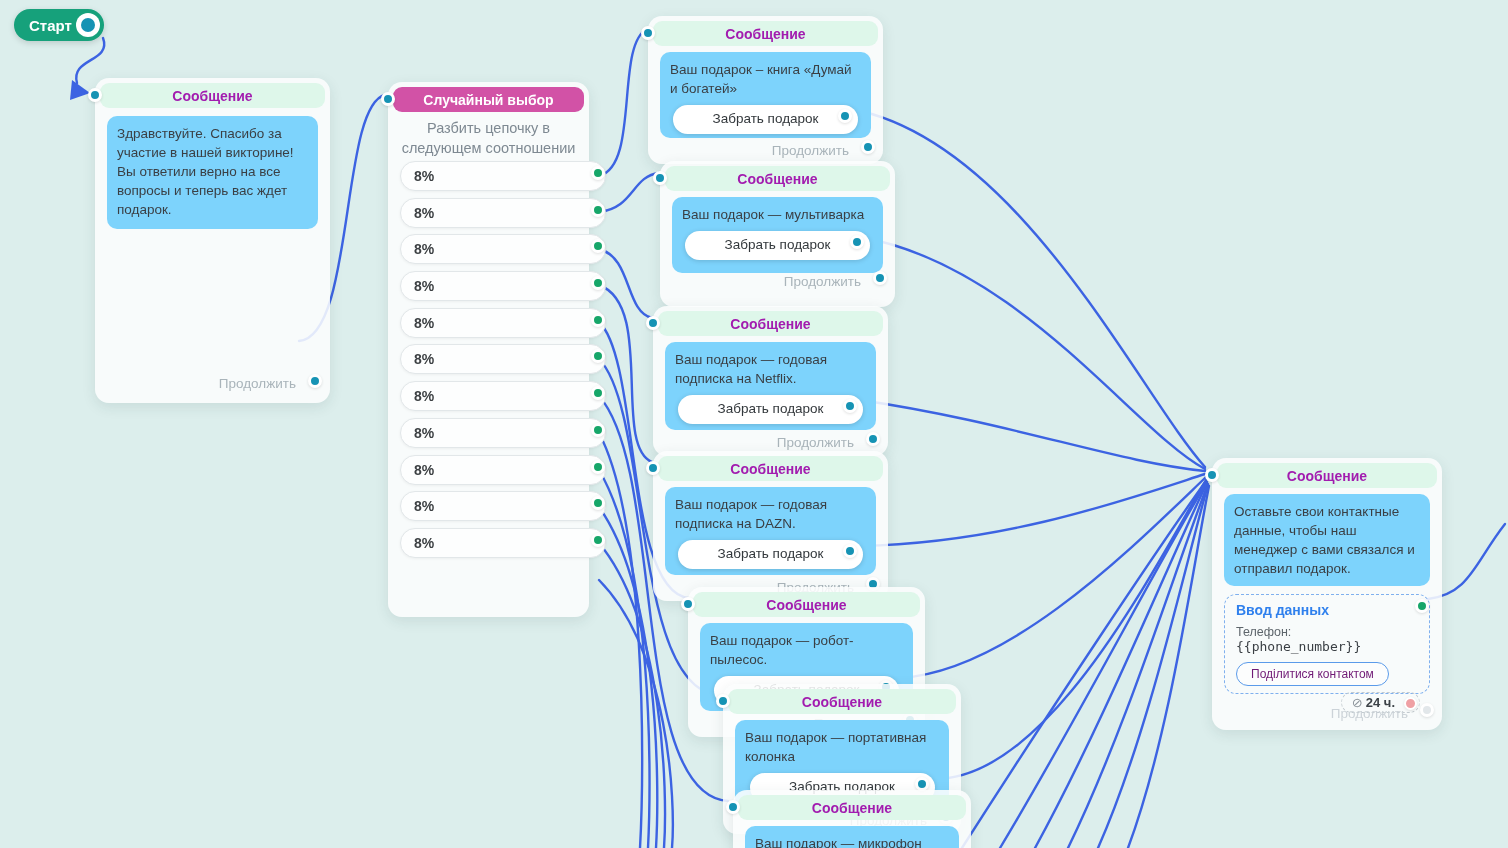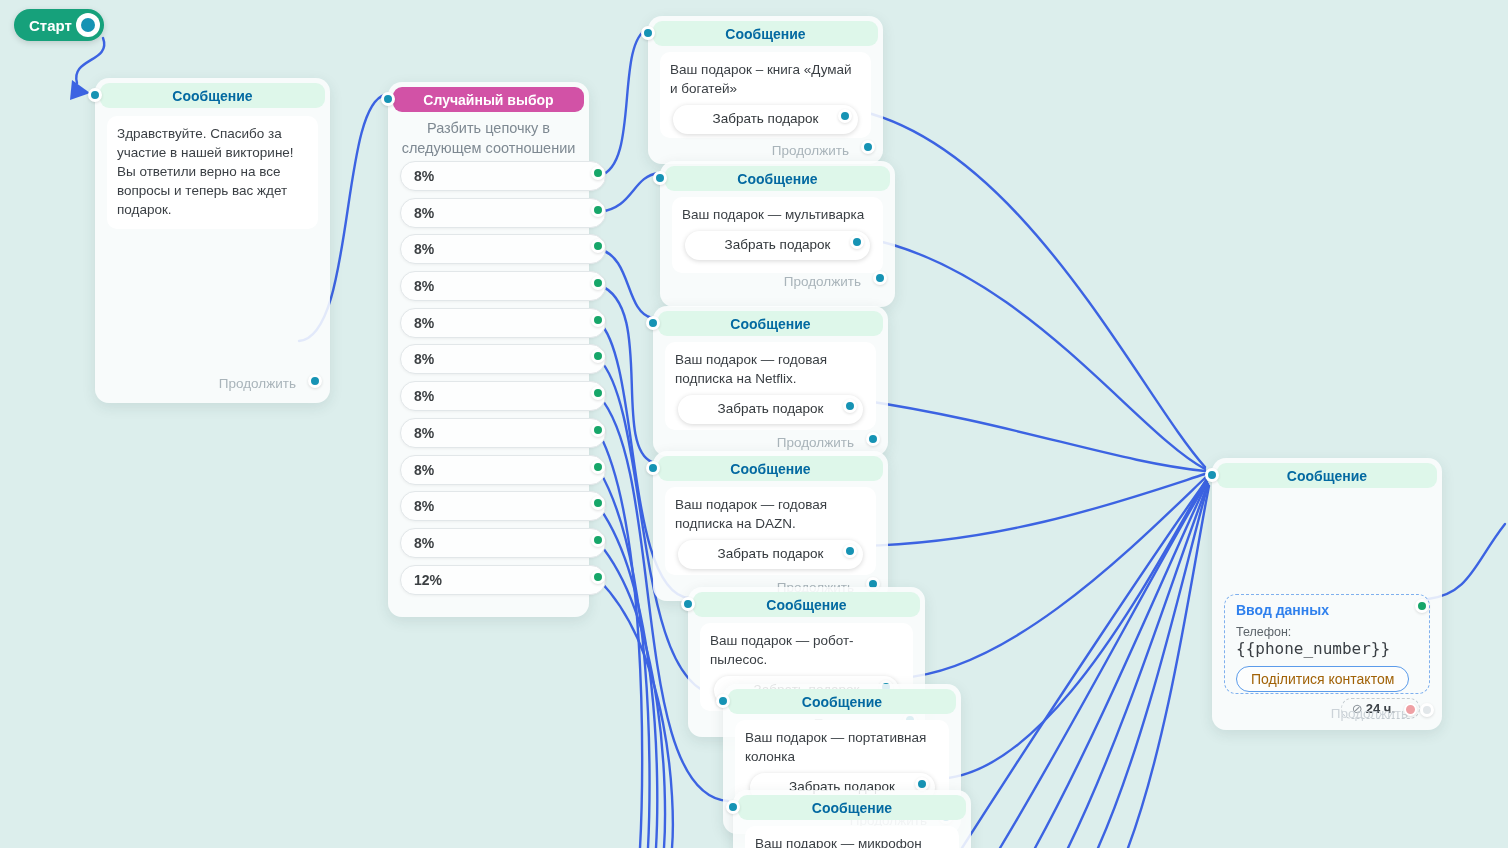--- a/index.html
+++ b/index.html
@@ -8,32 +8,32 @@
 
   
   #edges { position:absolute; left:0; top:0; z-index:1; }
   #edges path.edge { fill:none; stroke:#3c63e2; stroke-width:2.4; stroke-linecap:round; }
   #edges path.arrow { fill:#3c63e2; stroke:none; }
 
   
   .card { position:absolute; background:rgba(251,253,253,0.87); border-radius:14px;
           box-shadow:0 4px 14px rgba(25,60,60,0.10); }
   .hdr { position:absolute; left:5px; right:5px; top:5px; height:25px; border-radius:9px;
-         background:#def7ea; color:#0369a1; font-weight:bold; font-size:14px;
+         background:#def7ea; color:#a21caf; font-weight:bold; font-size:14px;
          display:flex; align-items:center; justify-content:center; }
   .hdr.pink { background:#d252a6; color:#fff; }
   .port { position:absolute; border-radius:50%; border:3px solid #fff; z-index:5;
           box-shadow:0 1px 3px rgba(0,0,0,0.12); }
   .port.teal { background:#1693b4; width:14px; height:14px; }
   .port.green { background:#17a669; width:14px; height:14px; }
   .port.gray { background:#e2e7ea; width:14px; height:14px; }
   .port.pink { background:#efa0a4; width:13px; height:13px; }
   .inport { left:-7px; top:10px; }
 
-  .bubble { position:absolute; left:12px; right:12px; background:#ffffff; border-radius:10px;
+  .bubble { position:absolute; left:12px; right:12px; background:#7dd3fc; border-radius:10px;
             padding:9px 10px 10px 10px; color:#3a3f44; font-size:13.5px; line-height:1.4; }
   .pillbtn { position:relative; margin:9px auto 0 auto; background:#fff; border-radius:15px;
              height:29px; display:flex; align-items:center; justify-content:center;
              font-size:13.5px; color:#33383c; box-shadow:0 1px 5px rgba(0,0,0,0.16); }
   .pillbtn .port { right:6px; top:4px; }
   .footer { position:absolute; right:34px; font-size:13.5px; color:#a9b4ba; }
   .footer-port { right:10px; }
 
   
   .rrow { position:absolute; left:12px; width:206px; height:30px; background:#fdfefe;
@@ -51,23 +51,23 @@
   .start .lbl { color:#fff; font-weight:bold; font-size:15px; }
   .start .ring { position:absolute; right:4px; top:4px; width:24px; height:24px; background:#fff;
                  border-radius:50%; display:flex; align-items:center; justify-content:center; }
   .start .ring .dot { width:14px; height:14px; background:#1693b4; border-radius:50%; }
 
   
   .dashedbox { position:absolute; left:12px; right:12px; border:1.5px dashed #7fb0ee;
                border-radius:12px; padding:7px 9px 8px 11px; }
   .inputtitle { color:#2f80ed; font-size:14px; font-weight:600; }
   .phoneline { margin-top:7px; font-size:12.5px; color:#5d656b; }
-  .phonevar { font-family:"DejaVu Sans Mono",monospace; font-size:16px; color:#3a3f44; }
-  .sharebtn { display:inline-block; margin-top:8px; border:1.5px solid #5b9bea; color:#a16207;
-              border-radius:15px; font-size:14px; padding:4px 14px; background:rgba(255,255,255,0.6); }
+  .phonevar { font-family:"DejaVu Sans Mono",monospace; font-size:13px; color:#3a3f44; }
+  .sharebtn { display:inline-block; margin-top:8px; border:1.5px solid #5b9bea; color:#701a75;
+              border-radius:15px; font-size:12px; padding:4px 14px; background:rgba(255,255,255,0.6); }
   .timeout { position:relative; float:right; margin-top:6px; border:1.5px dashed #c3cbd0;
              border-radius:13px; padding:2px 24px 2px 10px; font-size:13px; font-weight:600;
              color:#3d4348; }
   .timeout .icon { color:#8a9299; font-weight:400; margin-right:3px; }
   .timeout .port { right:2px; top:4px; border-width:2px; }
   .footer.light { color:#ccd3d8; }
 </style>
 </head>
 <body>
 
@@ -164,24 +164,20 @@
       <span class="port green"></span>
     </div>
   <div class="rrow" style="top:409px">
       <span>8%</span>
       <span class="port green"></span>
     </div>
   <div class="rrow" style="top:446px">
       <span>8%</span>
       <span class="port green"></span>
     </div>
-  <div class="rrow" style="top:483px">
-      <span>12%</span>
-      <span class="port green"></span>
-    </div>
 </div>
 
 <div class="card" style="left:648px;top:16px;width:235px;height:148px;z-index:2">
   <span class="port teal inport"></span>
   <div class="hdr">
       <span>Сообщение</span>
     </div>
   <div class="bubble" style="top:36px;height:86px">
     <span>Ваш подарок – книга «Думай и богатей»</span>
     <div class="pillbtn" style="width:185px;margin-top:6px">
@@ -282,20 +278,21 @@
     <span>Ваш подарок — микрофон</span>
     
   </div>
 </div>
 
 <div class="card" style="left:1212px;top:458px;width:230px;height:272px;z-index:2">
   <span class="port teal inport"></span>
   <div class="hdr">
       <span>Сообщение</span>
     </div>
+  <div class="bubble" style="top:36px;height:92px"><span>Оставьте свои контактные данные, чтобы наш менеджер с вами связался и отправил подарок.</span></div>
   <div class="dashedbox" style="top:136px;height:100px">
     <div class="inputtitle">Ввод данных</div>
     <span class="port green" style="right:0px;top:4px"></span>
     <div class="phoneline">
       <span>Телефон:</span>
       <span class="phonevar">{{phone_number}}</span>
     </div>
     <span class="sharebtn"><span>Поділитися контактом</span></span>
     <span class="timeout">
       <span class="icon">⊘</span><span>24 ч.</span>

